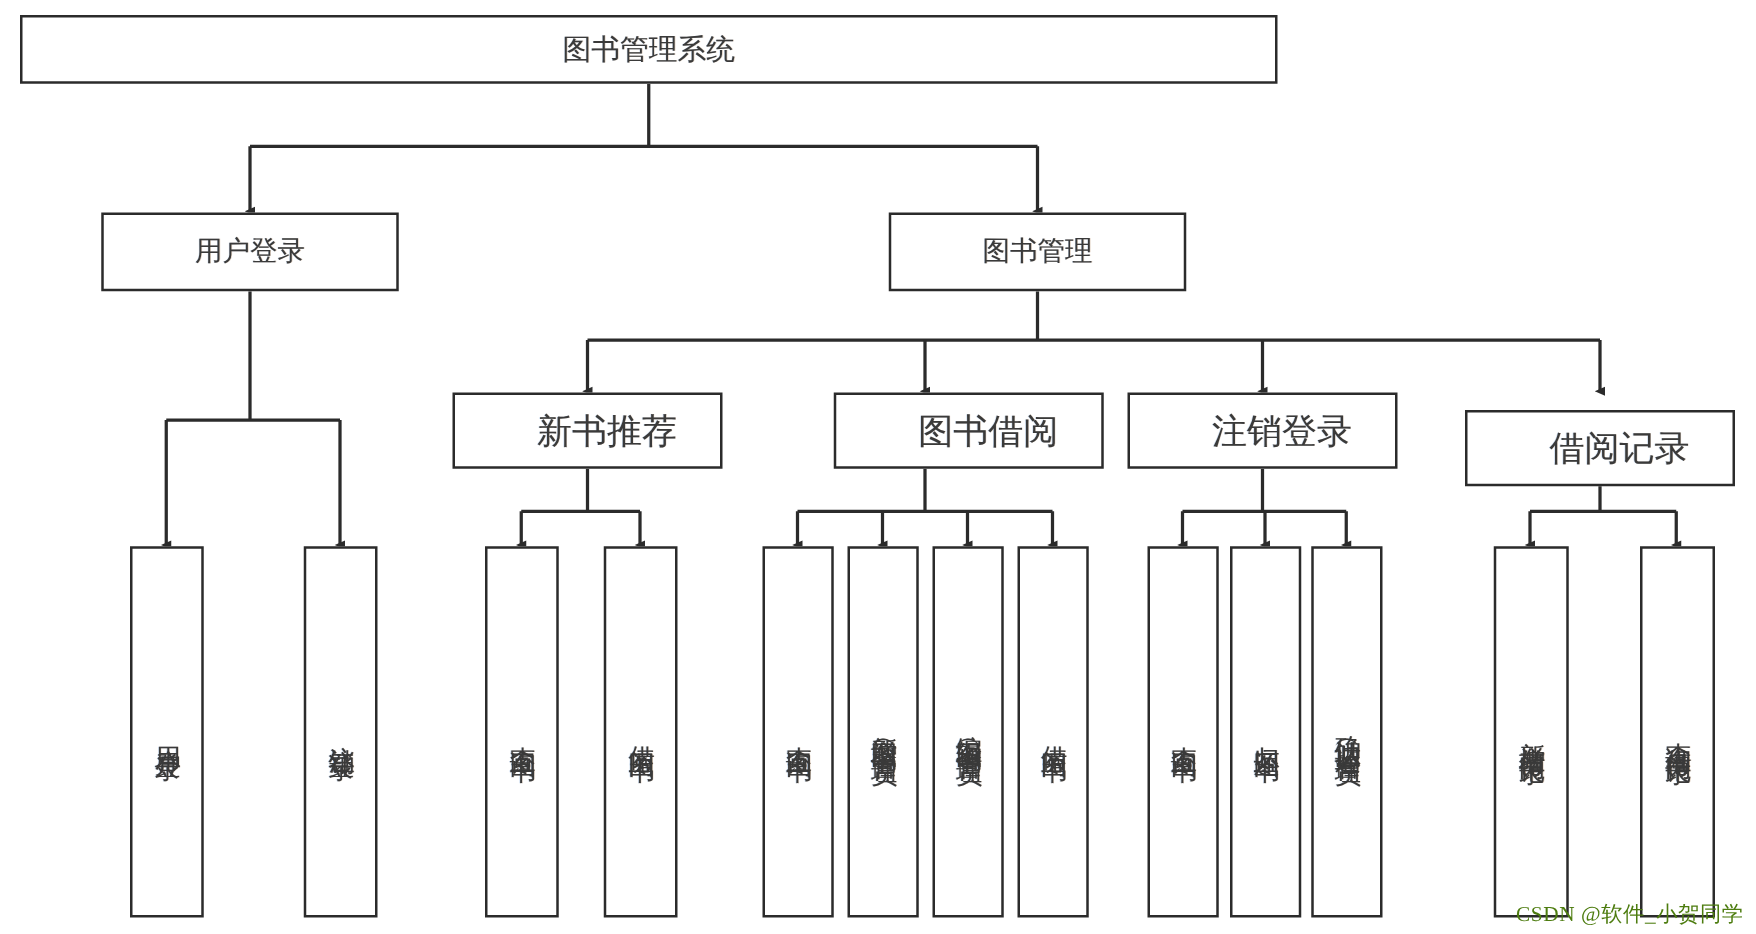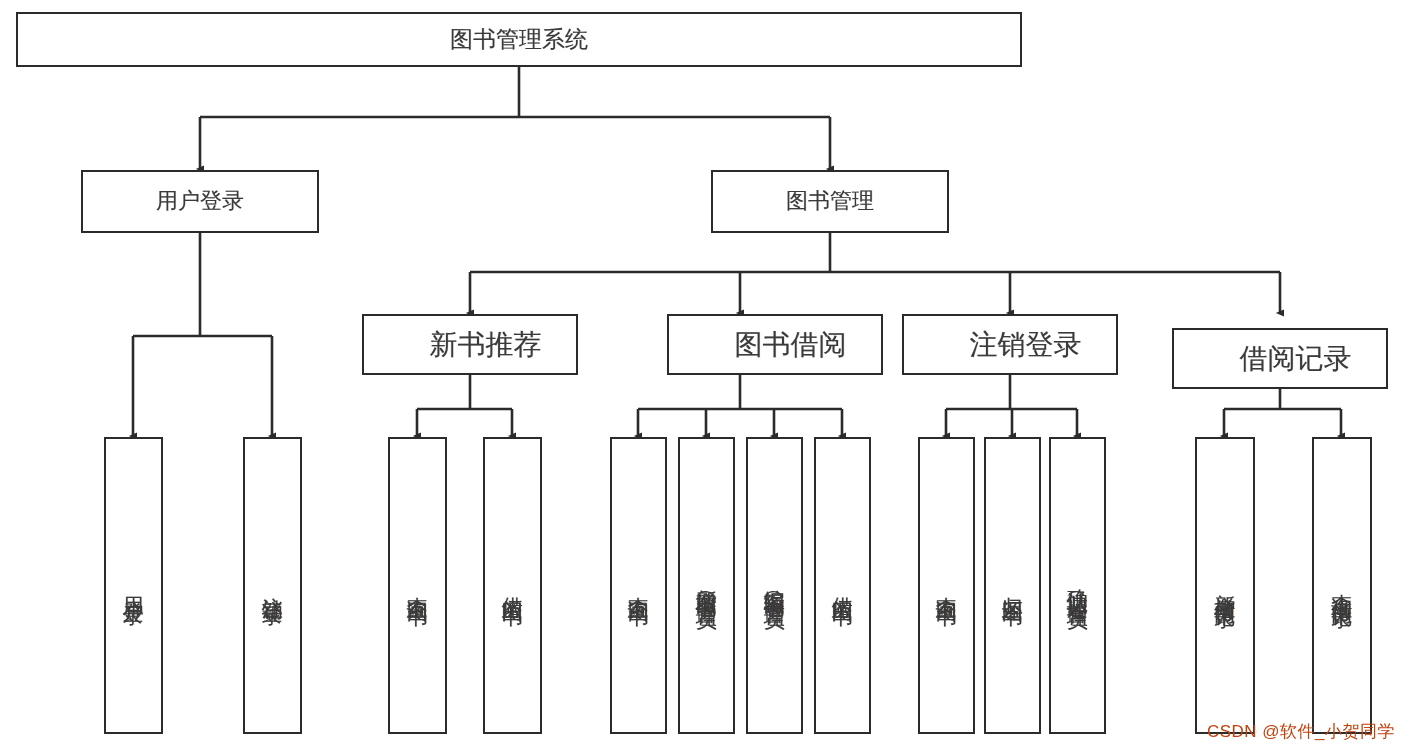--- a/index.html
+++ b/index.html
@@ -60,23 +60,24 @@
     writing-mode: vertical-rl;
     text-orientation: upright;
     letter-spacing: 3px;
     white-space: nowrap;
   }
   #watermark {
     position: absolute;
     right: 10px;
     bottom: 4px;
     font-size: 17px;
-    color: #c2410c;
+    color: #4d7c0f;
     letter-spacing: 0.5px;
     user-select: none;
+    font-family: Liberation Serif, serif;
   }
 </style>
 </head>
 <body>
 
 <div id="diagram-canvas">
 
   <svg id="edge-layer" viewBox="0 0 1405 747" xmlns="http://www.w3.org/2000/svg">
     <defs>
       <marker id="arrowhead" markerWidth="9" markerHeight="9" refX="4.2" refY="4.4" orient="auto" markerUnits="userSpaceOnUse">

